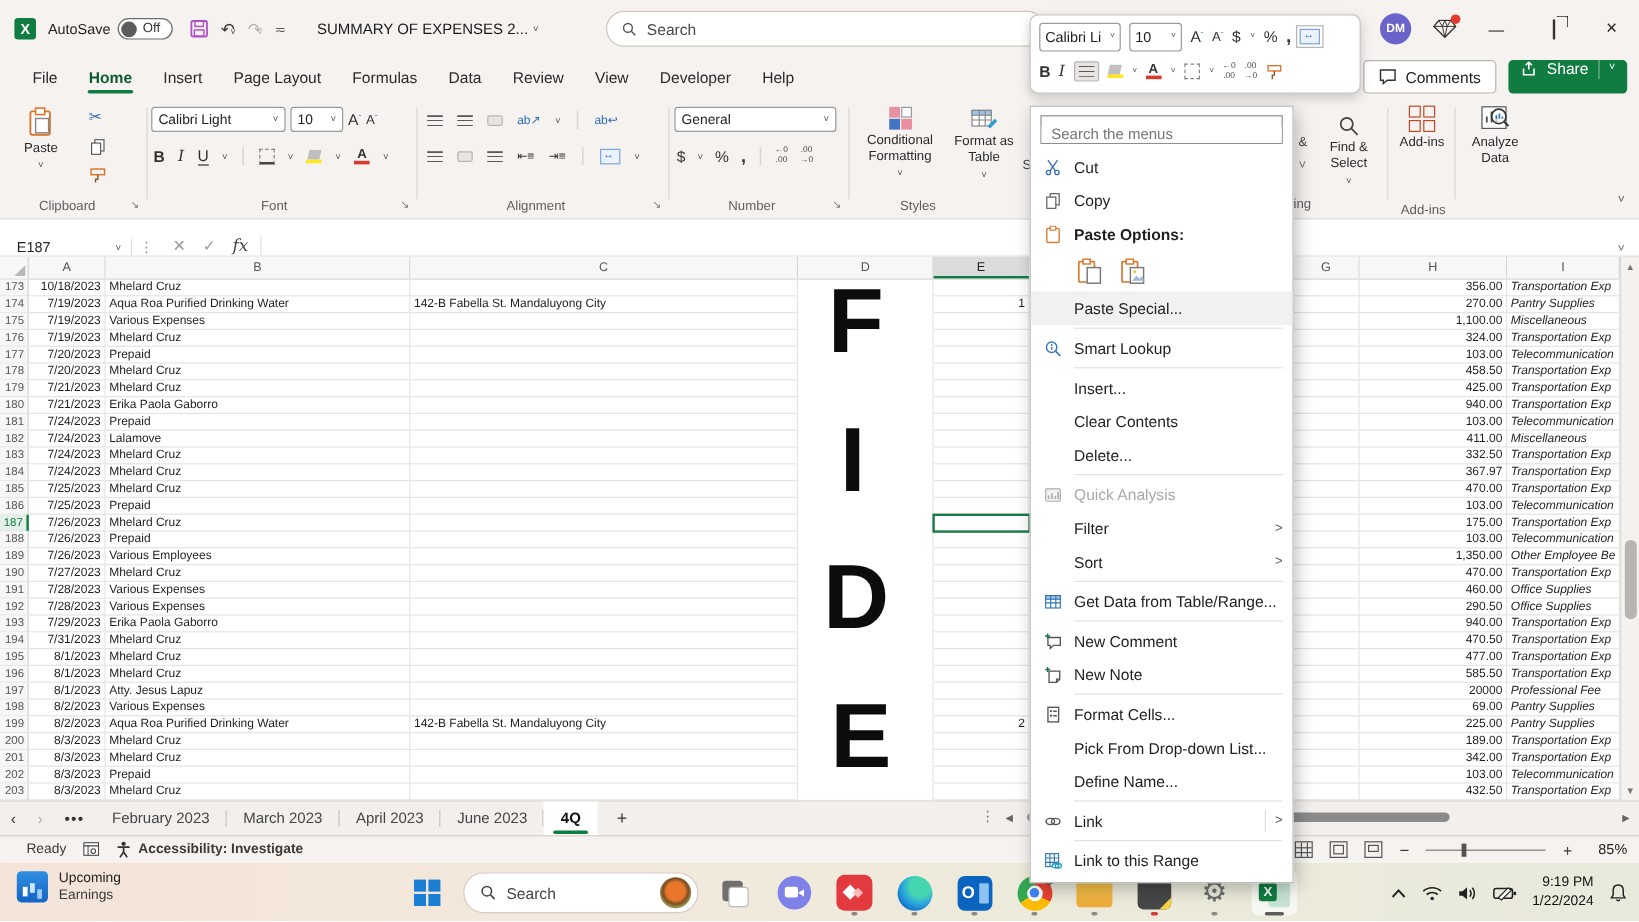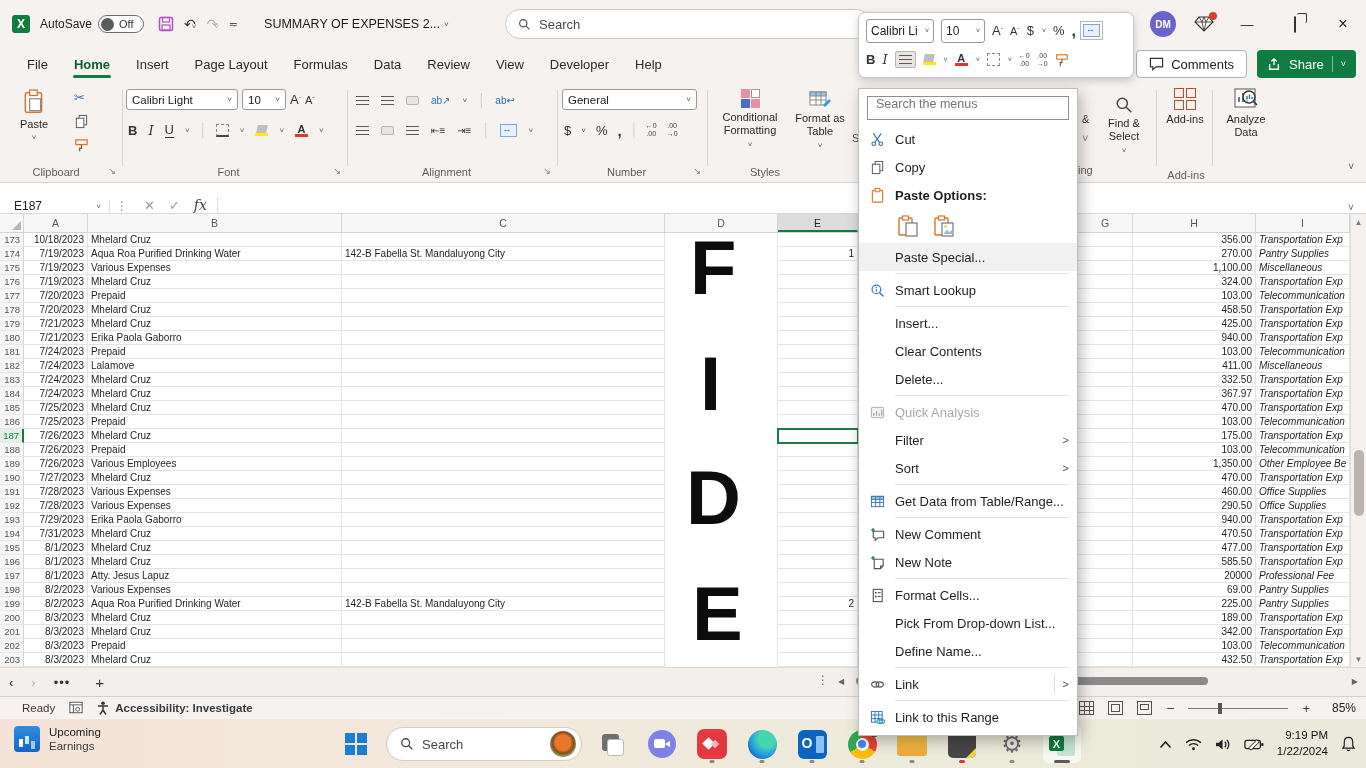--- a/index.html
+++ b/index.html
@@ -35,21 +35,21 @@
   .restore{width:10px;height:10px;border:1.4px solid #333;border-radius:2px;position:relative;margin:0 auto;}
   .restore:before{content:"";position:absolute;left:2px;top:-4px;width:9px;height:9px;border:1.4px solid #333;border-left:none;border-bottom:none;border-radius:2px;}
 
   
   #tabsrow{position:absolute;top:48px;left:0;right:0;height:32px;background:var(--chrome);display:flex;align-items:flex-end;padding-left:14px;}
   .rtab{font-size:13px;color:#2b2b2b;padding:6px 13px 8px;position:relative;white-space:nowrap;}
   .rtab.active{font-weight:bold;color:#0d5c30;}
   .rtab.active:after{content:"";position:absolute;left:12px;right:12px;bottom:2px;height:3px;background:var(--green);border-radius:2px;}
   .tabsright{position:absolute;right:10px;top:50px;display:flex;gap:10px;align-items:center;z-index:4;}
   .comments-btn{display:flex;align-items:center;gap:7px;background:#fff;border:1px solid #b9b2ac;border-radius:4px;height:28px;padding:0 12px;font-size:13px;color:#222;}
-  .share-btn{display:flex;align-items:center;gap:8px;background:var(--green);color:#fff;border-radius:4px;height:28px;padding:0 10px;font-size:13px;}
+  .share-btn{display:flex;align-items:flex-start;gap:8px;background:var(--green);color:#fff;border-radius:4px;height:28px;padding:0 10px;font-size:13px;}
   .share-btn .sep{width:1px;height:16px;background:rgba(255,255,255,.45);}
 
   
   #ribbon{position:absolute;top:80px;left:0;right:0;height:103px;background:var(--chrome);border-bottom:1px solid var(--chromeline);}
   .grp{position:absolute;top:3px;height:96px;}
   .grplabel{position:absolute;bottom:1px;left:0;right:14px;text-align:center;font-size:11px;color:#5e5e5e;}
   .launcher{position:absolute;bottom:3px;right:4px;font-size:9px;color:#777;}
   .gdiv{position:absolute;top:10px;height:76px;width:1px;background:#ddd6d0;}
   .combo{background:#fff;border:1px solid #9a9a9a;border-radius:3px;font-size:11.5px;color:#222;display:flex;align-items:center;justify-content:space-between;padding:0 5px;height:21px;}
   .mini-chev{font-size:8px;color:#555;}
@@ -165,21 +165,21 @@
   .excelicon{width:26px;height:24px;position:relative;}
   .excelicon .sheet{position:absolute;right:0;top:0;width:18px;height:24px;background:#c8e4d4;border-radius:2px;}
   .excelicon .xbox{position:absolute;left:0;top:4px;width:15px;height:15px;background:#107c41;border-radius:2px;color:#fff;
      font-size:11px;font-weight:bold;display:flex;align-items:center;justify-content:center;}
   #tb-right{position:absolute;right:10px;top:0;height:50px;display:flex;align-items:center;gap:13px;color:#222;}
   .traytime{text-align:right;font-size:11.5px;line-height:1.35;color:#111;}
 
   
   #ctxmenu{position:absolute;left:858px;top:88px;width:220px;background:#fff;border:1px solid #bdbdbd;
      box-shadow:3px 5px 14px rgba(0,0,0,.28);z-index:50;padding-bottom:4px;}
-  .cm-search{margin:7px 8px 5px;height:24px;border:1px solid #8f8f8f;display:flex;align-items:flex-start;}
+  .cm-search{margin:7px 8px 5px;height:24px;border:1px solid #8f8f8f;display:flex;align-items:flex-end;}
   .cm-search input{border:none;outline:none;width:100%;font-size:12.5px;padding:0 8px;color:#333;font-family:inherit;}
   .cm-item{height:28px;display:flex;align-items:center;font-size:13px;color:#1f1f1f;position:relative;padding-right:8px;}
   .cm-item .ic{width:36px;display:flex;align-items:center;justify-content:center;flex:none;}
   .cm-item .ic svg{width:15px;height:15px;}
   .cm-item.hover{background:#f1f1f1;}
   .cm-item.disabled{color:#a8a8a8;}
   .cm-item.b{font-weight:bold;}
   .cm-sub{margin-left:auto;font-size:11px;color:#555;display:flex;align-items:center;gap:8px;}
   .cm-sub .vd{width:1px;height:18px;background:#dcdcdc;}
   .cm-sep{height:1px;background:#e2e2e2;margin:2px 8px 2px 36px;}
@@ -858,20 +858,27 @@
   <div id="vscroll">
     <div class="arr" style="position:absolute;top:0;left:0;right:0;">▲</div>
     <div class="thumb" style="top:236px;height:66px;"></div>
     <div class="arr" style="position:absolute;bottom:0;left:0;right:0;">▼</div>
   </div>
 
   <div id="sheetbar">
     <span class="snav">‹</span>
     <span class="snav grey">›</span>
     <span class="snav" style="letter-spacing:1px;">•••</span>
+    <span id="sheettabs" style="display:flex;align-items:center;height:28px;">
+        <span class="stab ">February 2023<span class="divd"></span></span>
+        <span class="stab ">March 2023<span class="divd"></span></span>
+        <span class="stab ">April 2023<span class="divd"></span></span>
+        <span class="stab ">June 2023<span class="divd"></span></span>
+        <span class="stab active">4Q</span>
+      </span>
     <span class="addsheet">+</span>
   </div>
   <span class="splitdots">⋮</span>
   <div id="hscroll">
     <span>◀</span>
     <span class="track">
         <span class="thumb"></span>
       </span>
     <span>▶</span>
   </div>

